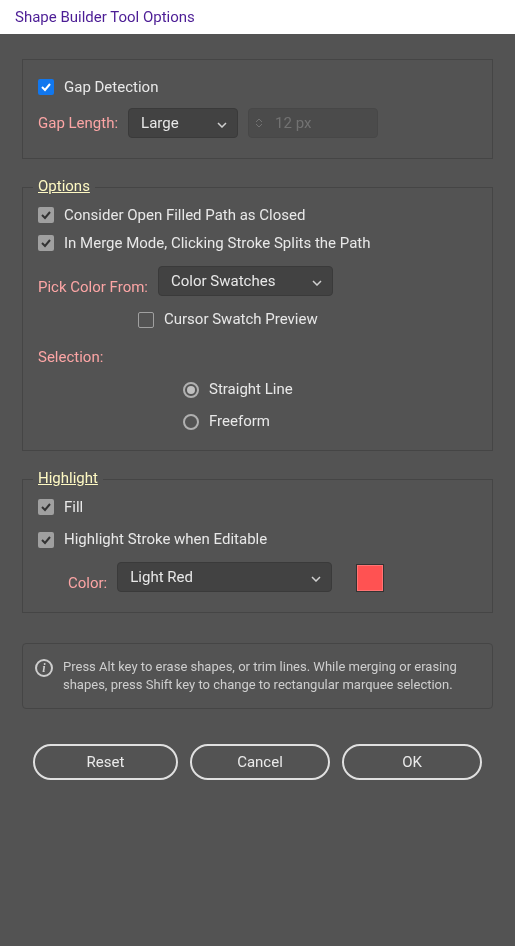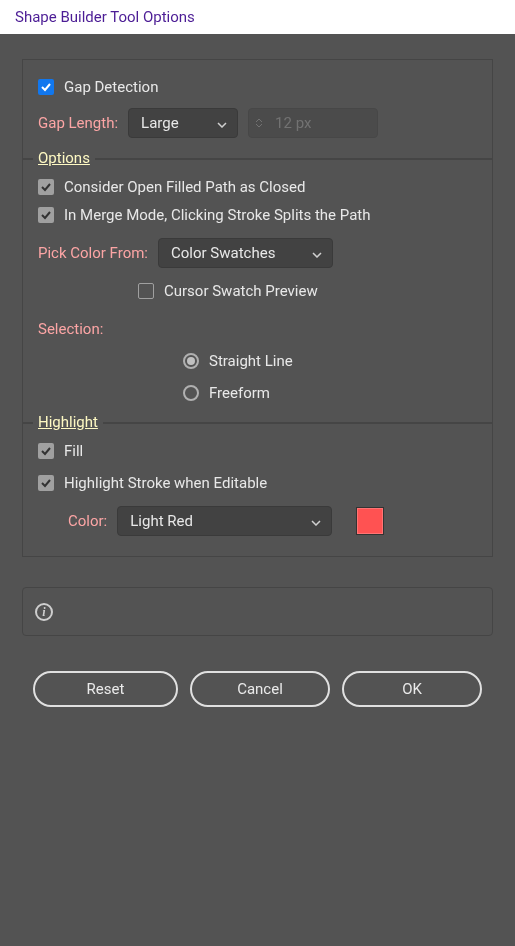--- a/index.html
+++ b/index.html
@@ -20,20 +20,21 @@
       font-size: 15px;
       color: #4c1d95;
     }
     .dialog-body {
       padding: 25px 22px 20px 22px;
     }
     .group {
       border: 1px solid #454545;
       border-radius: 0;
       padding: 18px 15px 20px 15px;
+      margin-bottom: 28px;
       position: relative;
     }
     .group-title {
       position: absolute;
       top: -11px;
       left: 10px;
       background: #535353;
       padding: 0 5px;
       color: #fef9c3;
       font-size: 15px;
@@ -197,21 +198,21 @@
       cursor: pointer;
       display: flex;
       align-items: center;
       justify-content: center;
     }
     .btn-reset { width: 145px; }
     .btn-ok { width: 140px; }
     .btn-cancel { width: 140px; }
     .indent-sel { margin-left: 145px; }
     .mt-10 { margin-top: 10px; }
-    .mt-14 { margin-top: 14px; }
+    .mt-14 { margin-top: 14px; align-items: flex-end; }
     .mt-20 { margin-top: 20px; }
     .gap-none { margin-bottom: 0; }
   </style>
 </head>
 <body>
 
 <div class="title-bar">
   <span>Shape Builder Tool Options</span>
 </div>
 
@@ -333,20 +334,21 @@
               <path d="M1 1 L5 5 L9 1" stroke="#d0d0d0" stroke-width="1.5" fill="none"></path>
             </svg>
         </span>
       </div>
       <div class="color-swatch"></div>
     </div>
   </div>
 
   <div class="info-box">
     <span class="info-icon">i</span>
+    <span class="info-text">Press Alt key to erase shapes, or trim lines. While merging or erasing shapes, press Shift key to change to rectangular marquee selection.</span>
   </div>
 
   <div class="button-row">
     <button class="btn btn-reset">Reset</button>
     <button class="btn btn-cancel">Cancel</button>
     <button class="btn btn-ok">OK</button>
   </div>
 
 </div>
 

